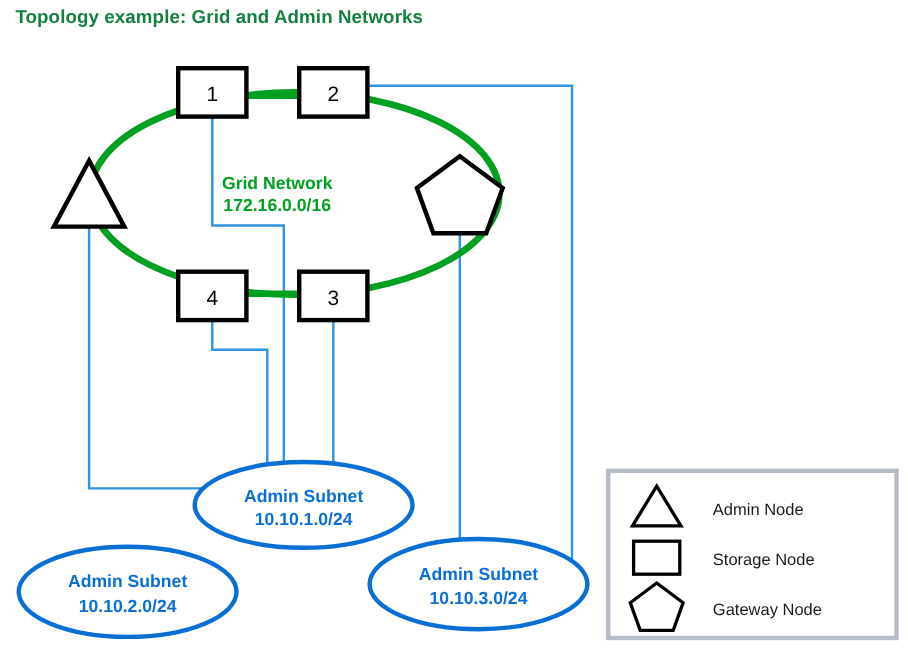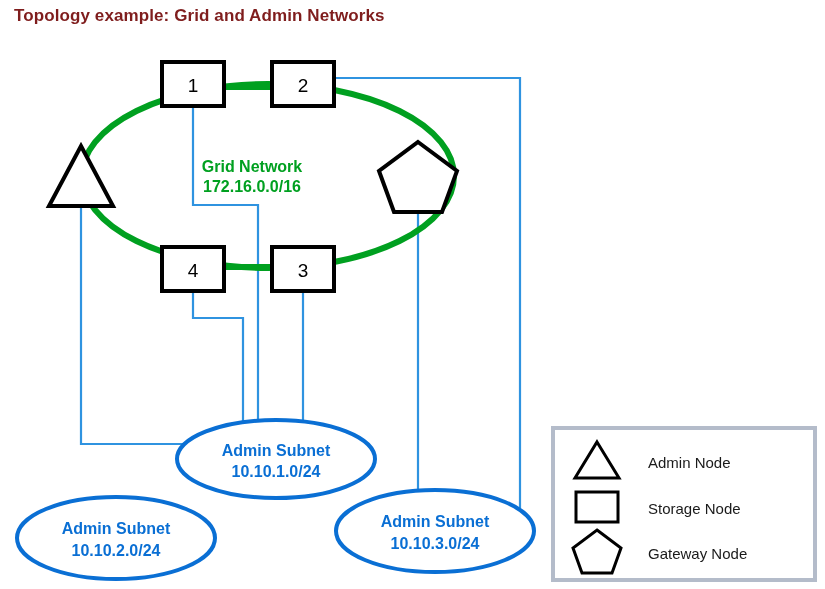--- a/index.html
+++ b/index.html
@@ -16,21 +16,21 @@
     height: 589px;
     background: #ffffff;
     overflow: hidden;
   }
   #page-title {
     position: absolute;
     left: 14px;
     top: 6px;
     font-size: 17px;
     font-weight: bold;
-    color: #7f1d1d;
+    color: #15803d;
     letter-spacing: 0.1px;
     white-space: nowrap;
   }
   svg.layer {
     position: absolute;
     left: 0;
     top: 0;
     width: 825px;
     height: 589px;
   }

